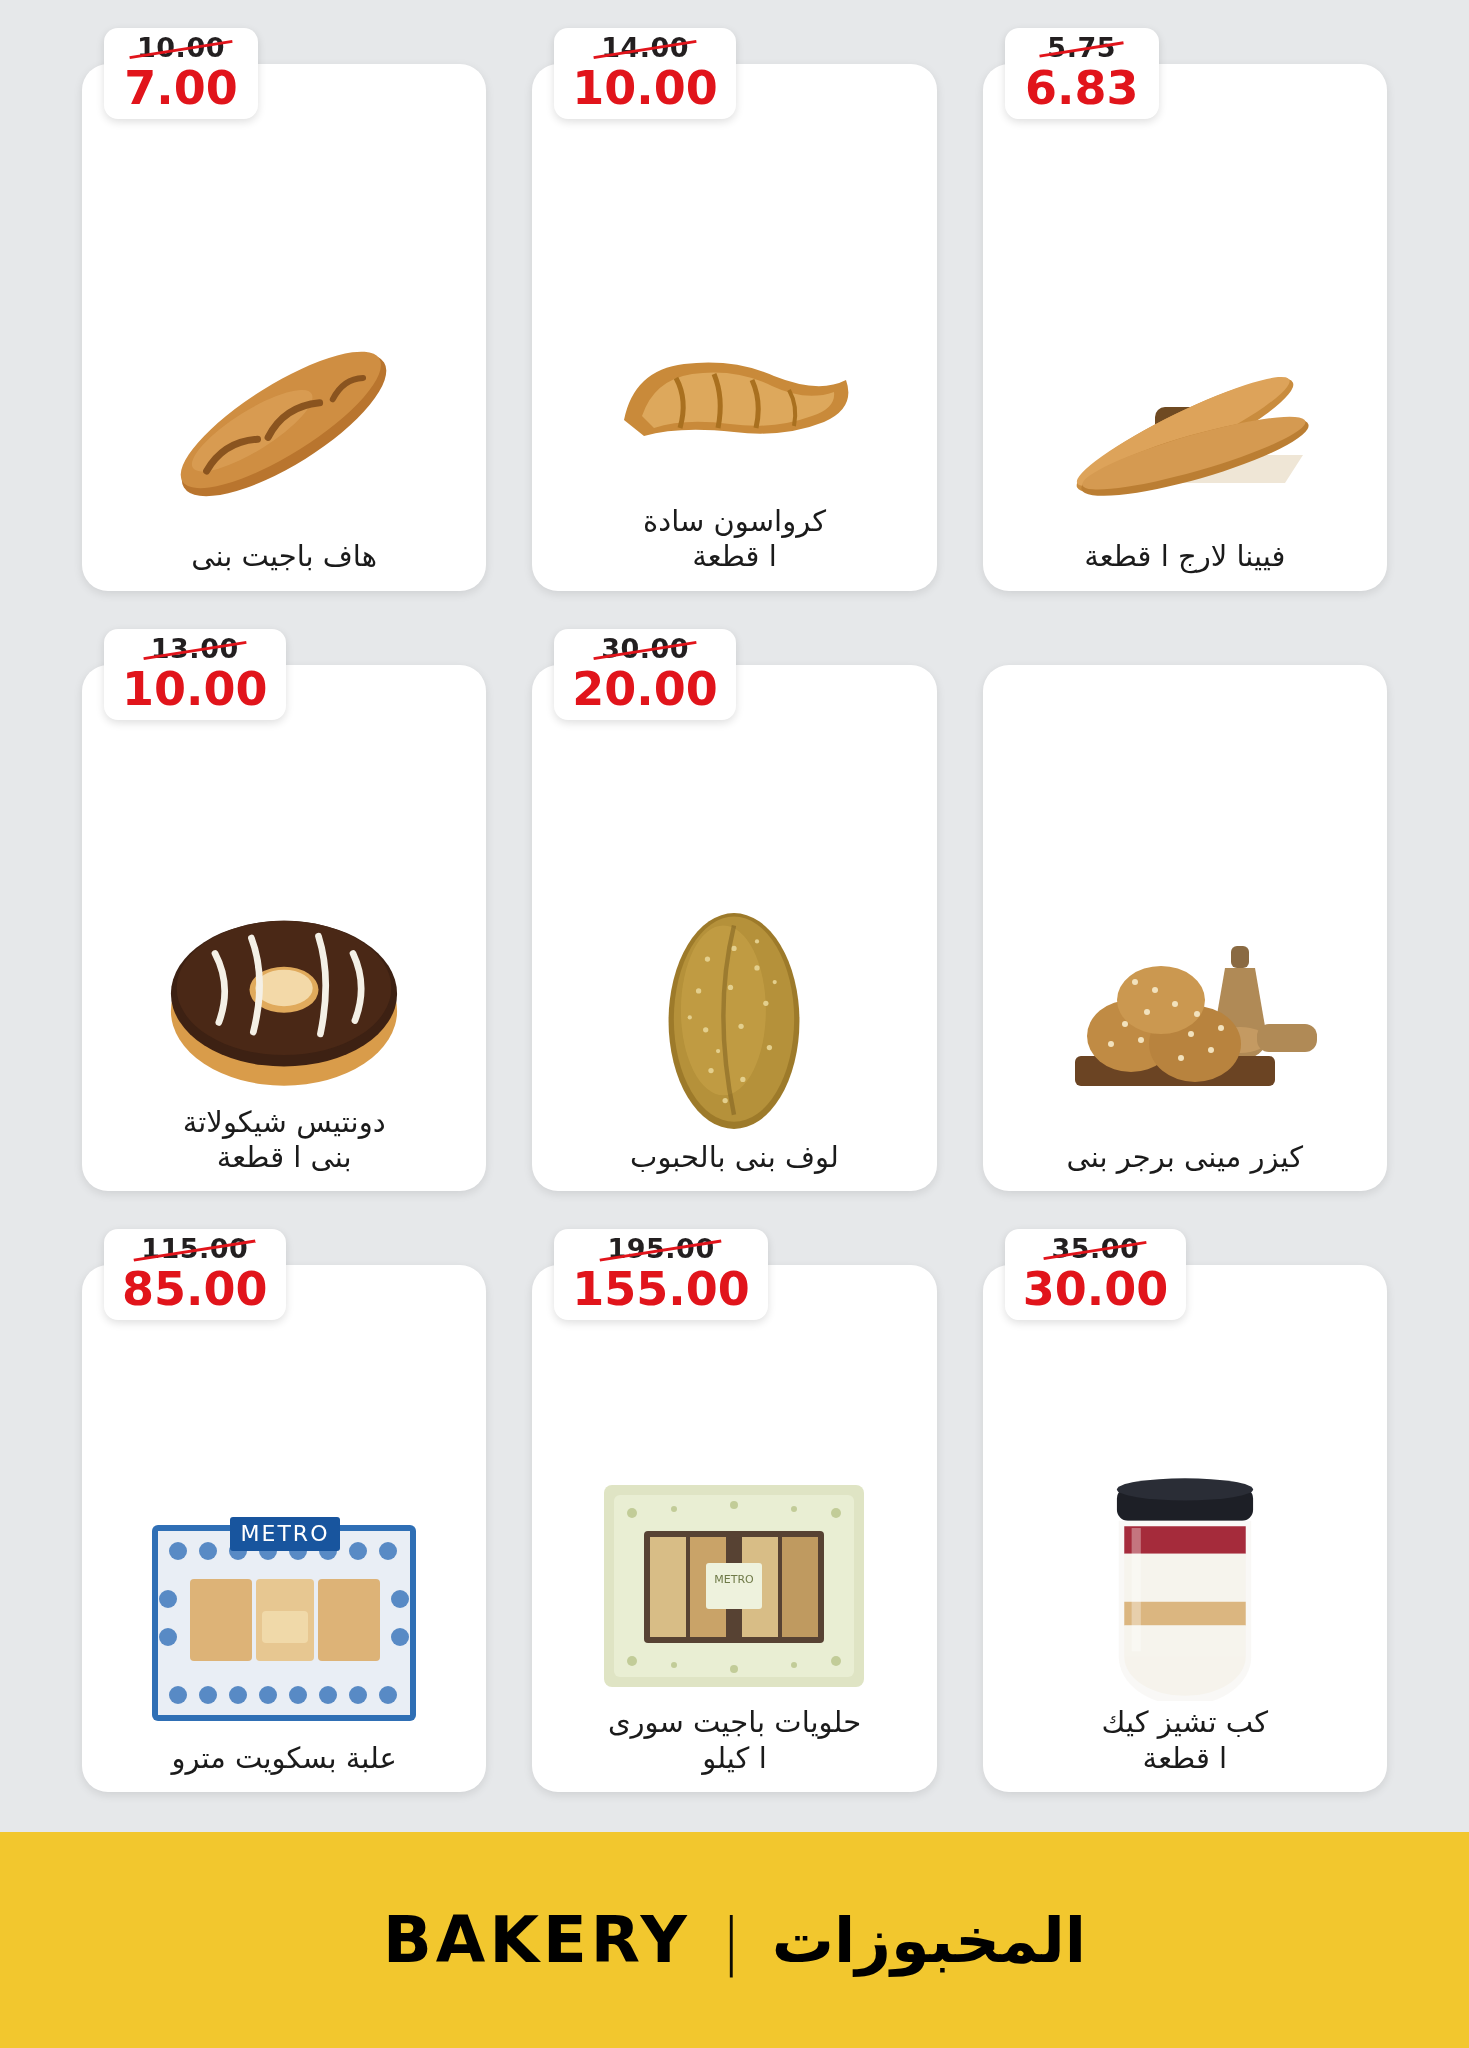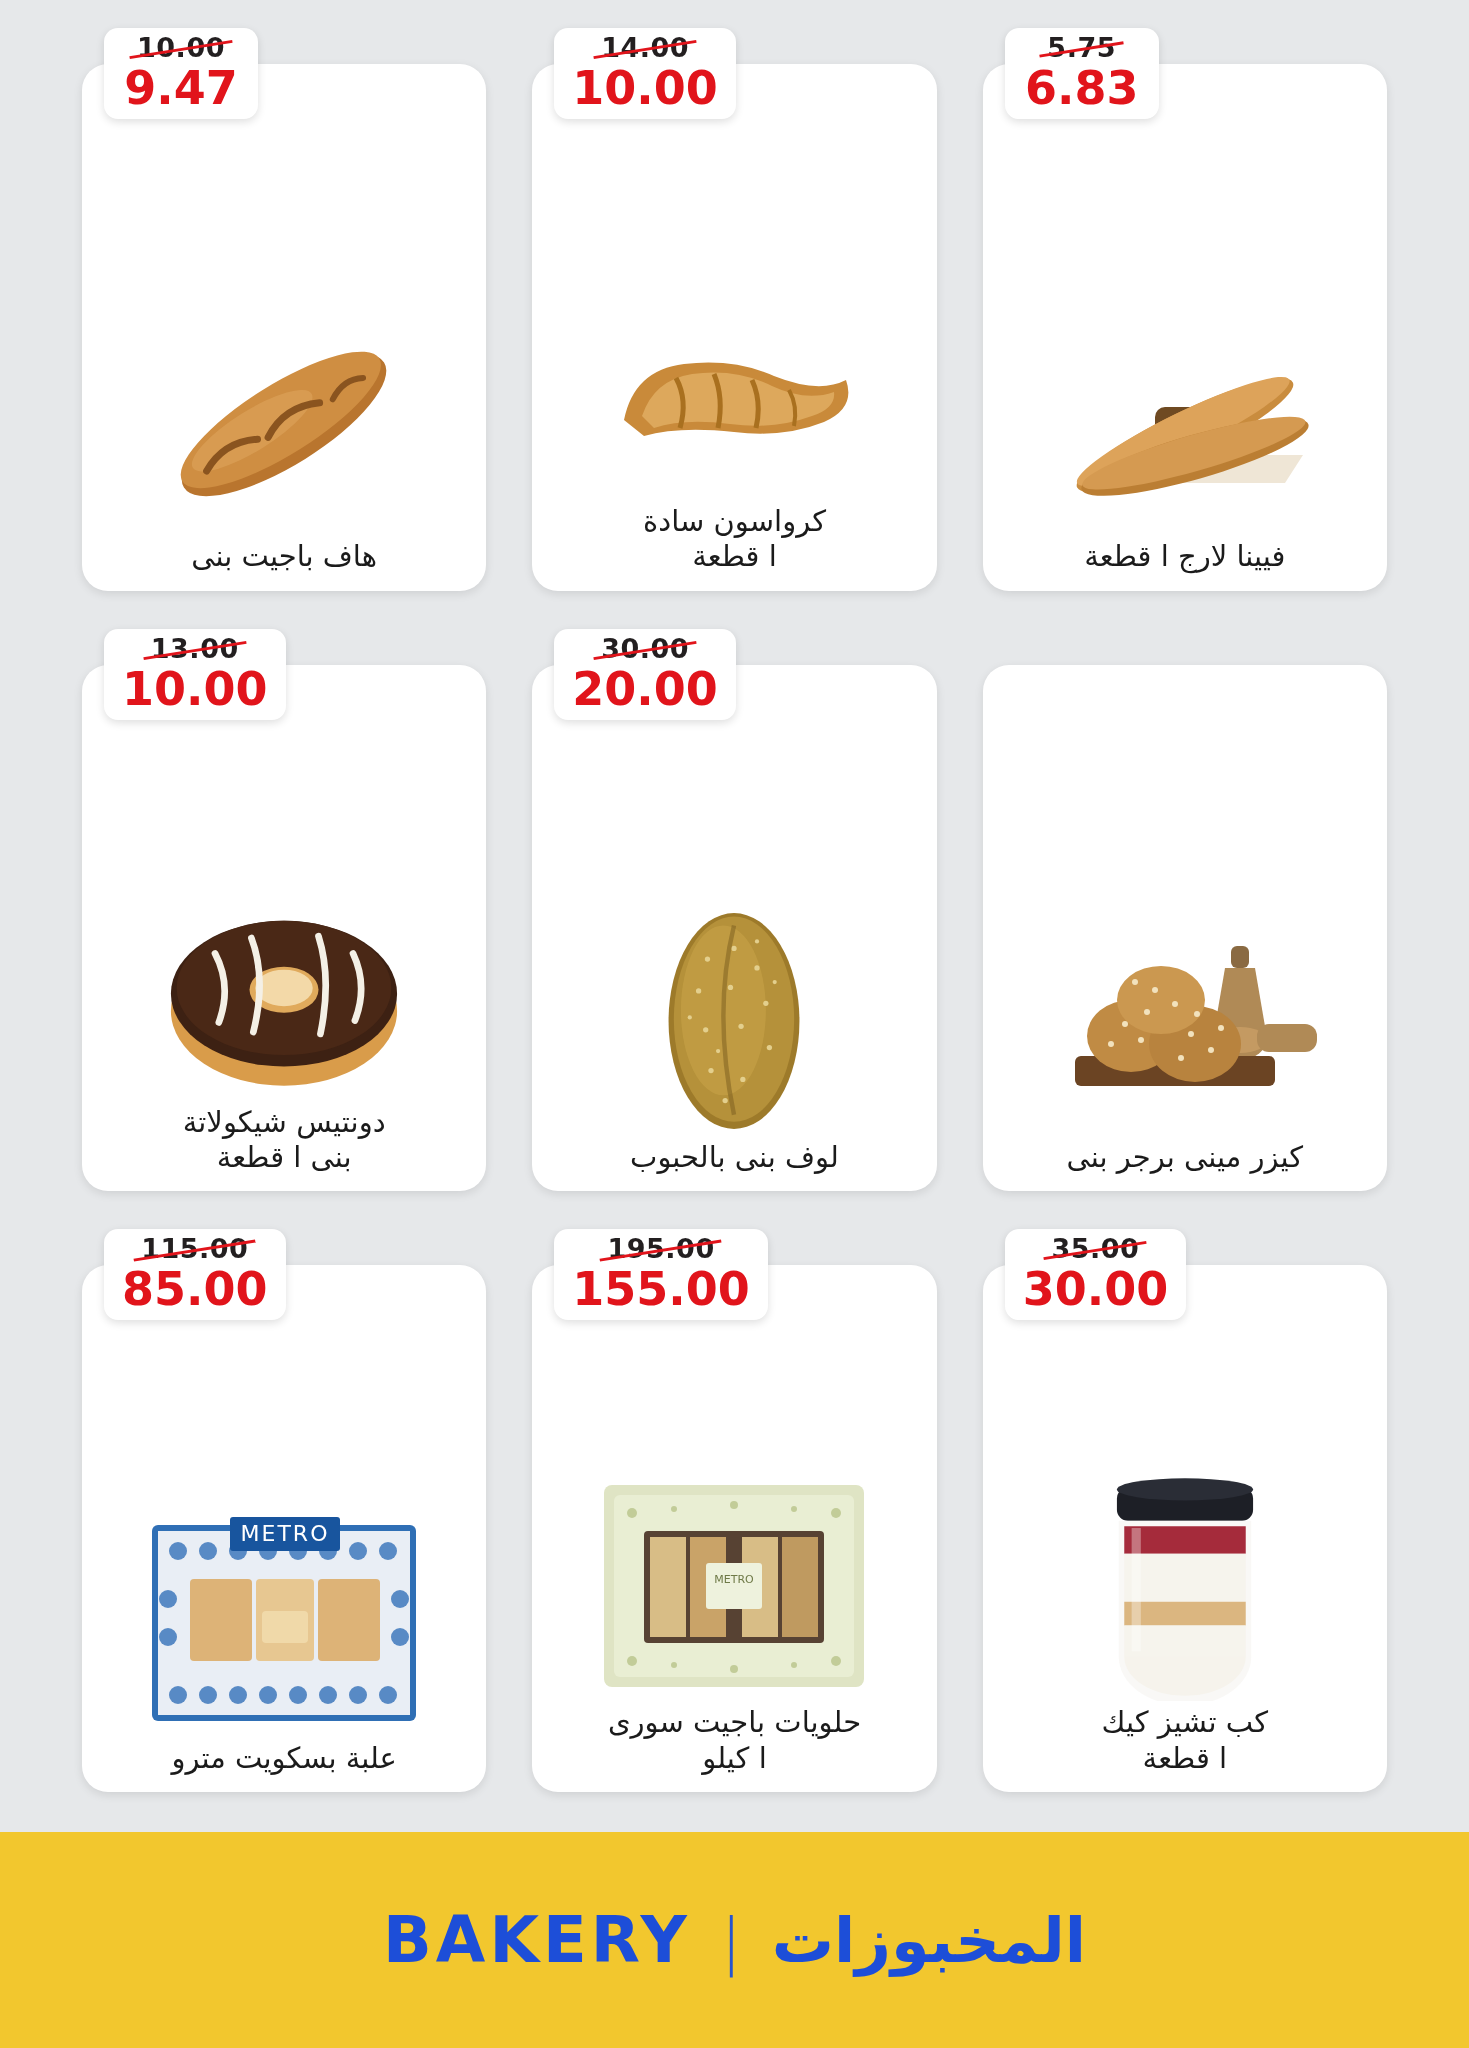--- a/index.html
+++ b/index.html
@@ -123,21 +123,21 @@
     display: flex;
     align-items: center;
     justify-content: center;
     gap: 0px;
   }
   .footer-inner {
     display: flex;
     align-items: center;
     justify-content: center;
     gap: 26px;
-    color: #1d4ed8;
+    color: #000000;
   }
   .footer-en {
     font-size: 64px;
     font-weight: bold;
     letter-spacing: 4px;
   }
   .footer-sep {
     font-size: 62px;
     font-weight: 300;
     opacity: 0.95;
@@ -152,21 +152,21 @@
 </head>
 <body>
 
 <div class="page">
 
   <div class="grid">
 
     <div class="card">
       <div class="price-tag">
         <span class="old-price">10.00</span>
-        <span class="new-price">9.47</span>
+        <span class="new-price">7.00</span>
       </div>
       <div class="media">
         <svg viewBox="0 0 300 220" width="300" height="220">
           <g transform="rotate(-32 150 110)">
             <ellipse cx="150" cy="110" rx="118" ry="40" fill="#b9752e"></ellipse>
             <ellipse cx="150" cy="104" rx="116" ry="35" fill="#cf8e42"></ellipse>
             <ellipse cx="120" cy="98" rx="70" ry="20" fill="#dca158" opacity="0.7"></ellipse>
             <path d="M60 108 Q90 92 120 108" stroke="#8a541f" stroke-width="7" fill="none" stroke-linecap="round"></path>
             <path d="M130 112 Q160 94 192 110" stroke="#8a541f" stroke-width="7" fill="none" stroke-linecap="round"></path>
             <path d="M205 114 Q225 102 242 112" stroke="#8a541f" stroke-width="6" fill="none" stroke-linecap="round"></path>

